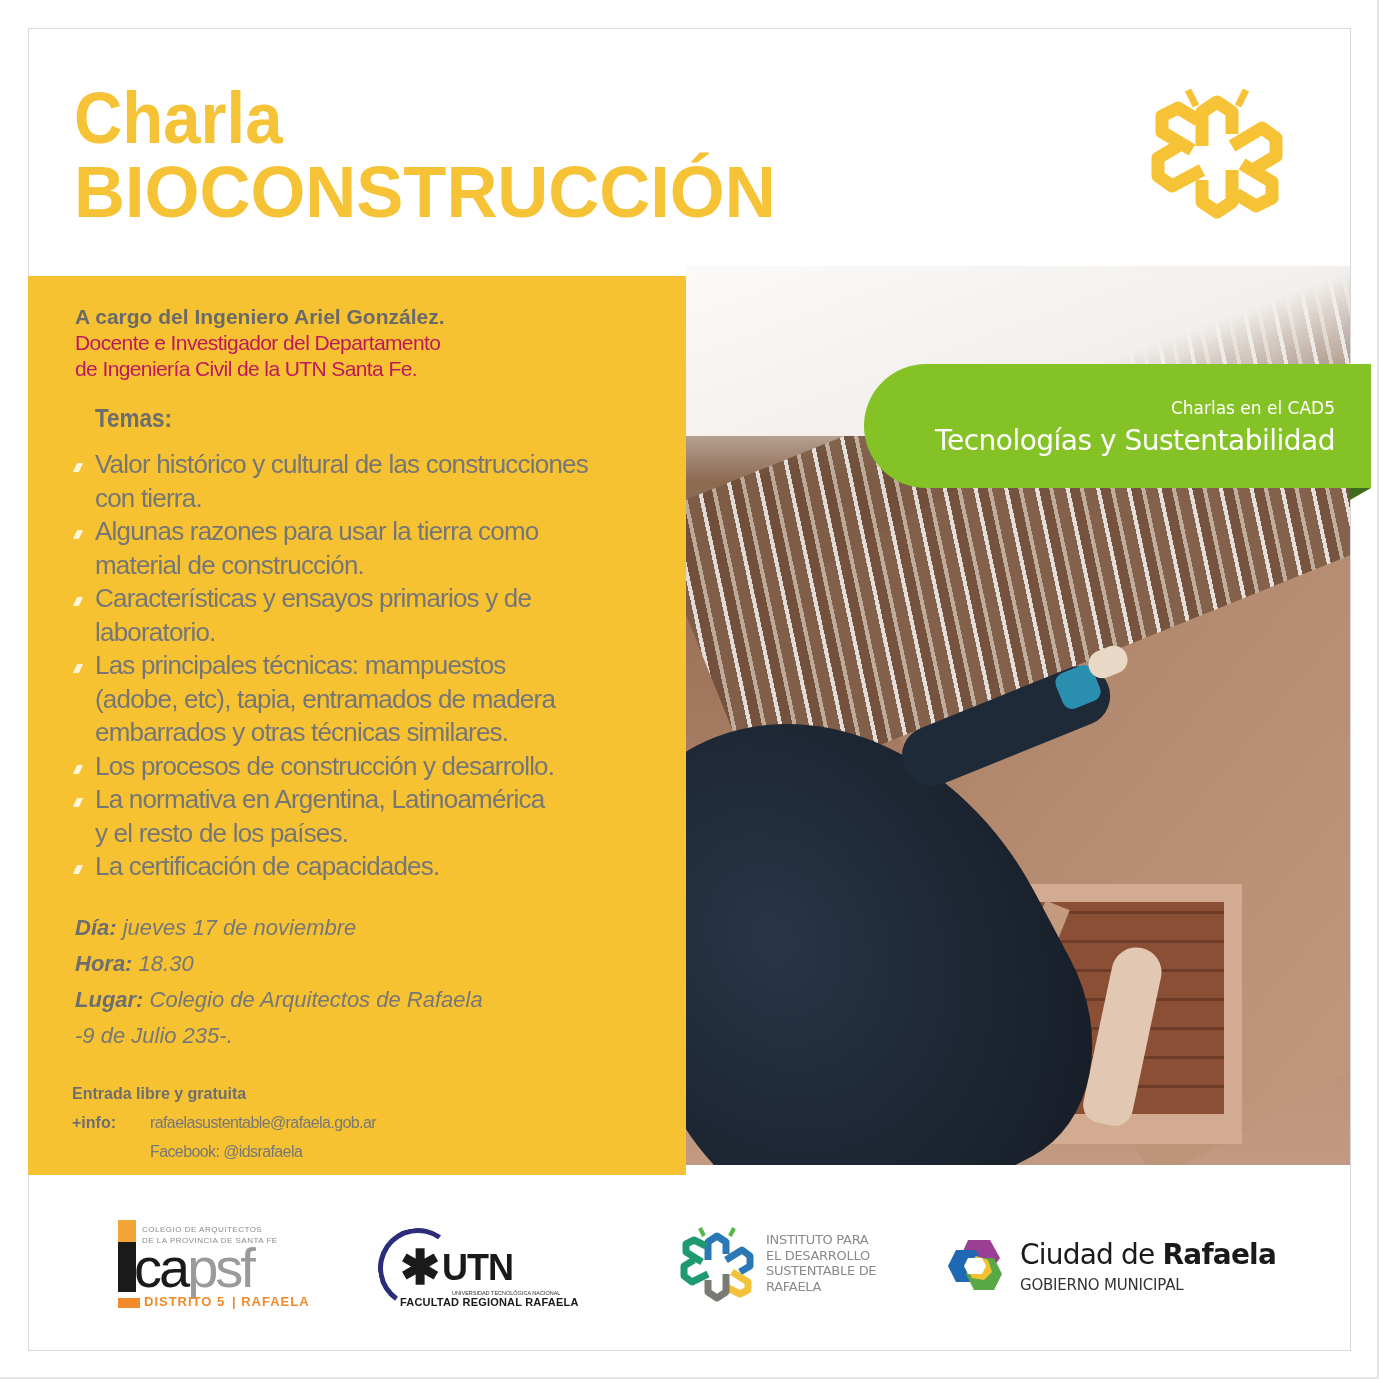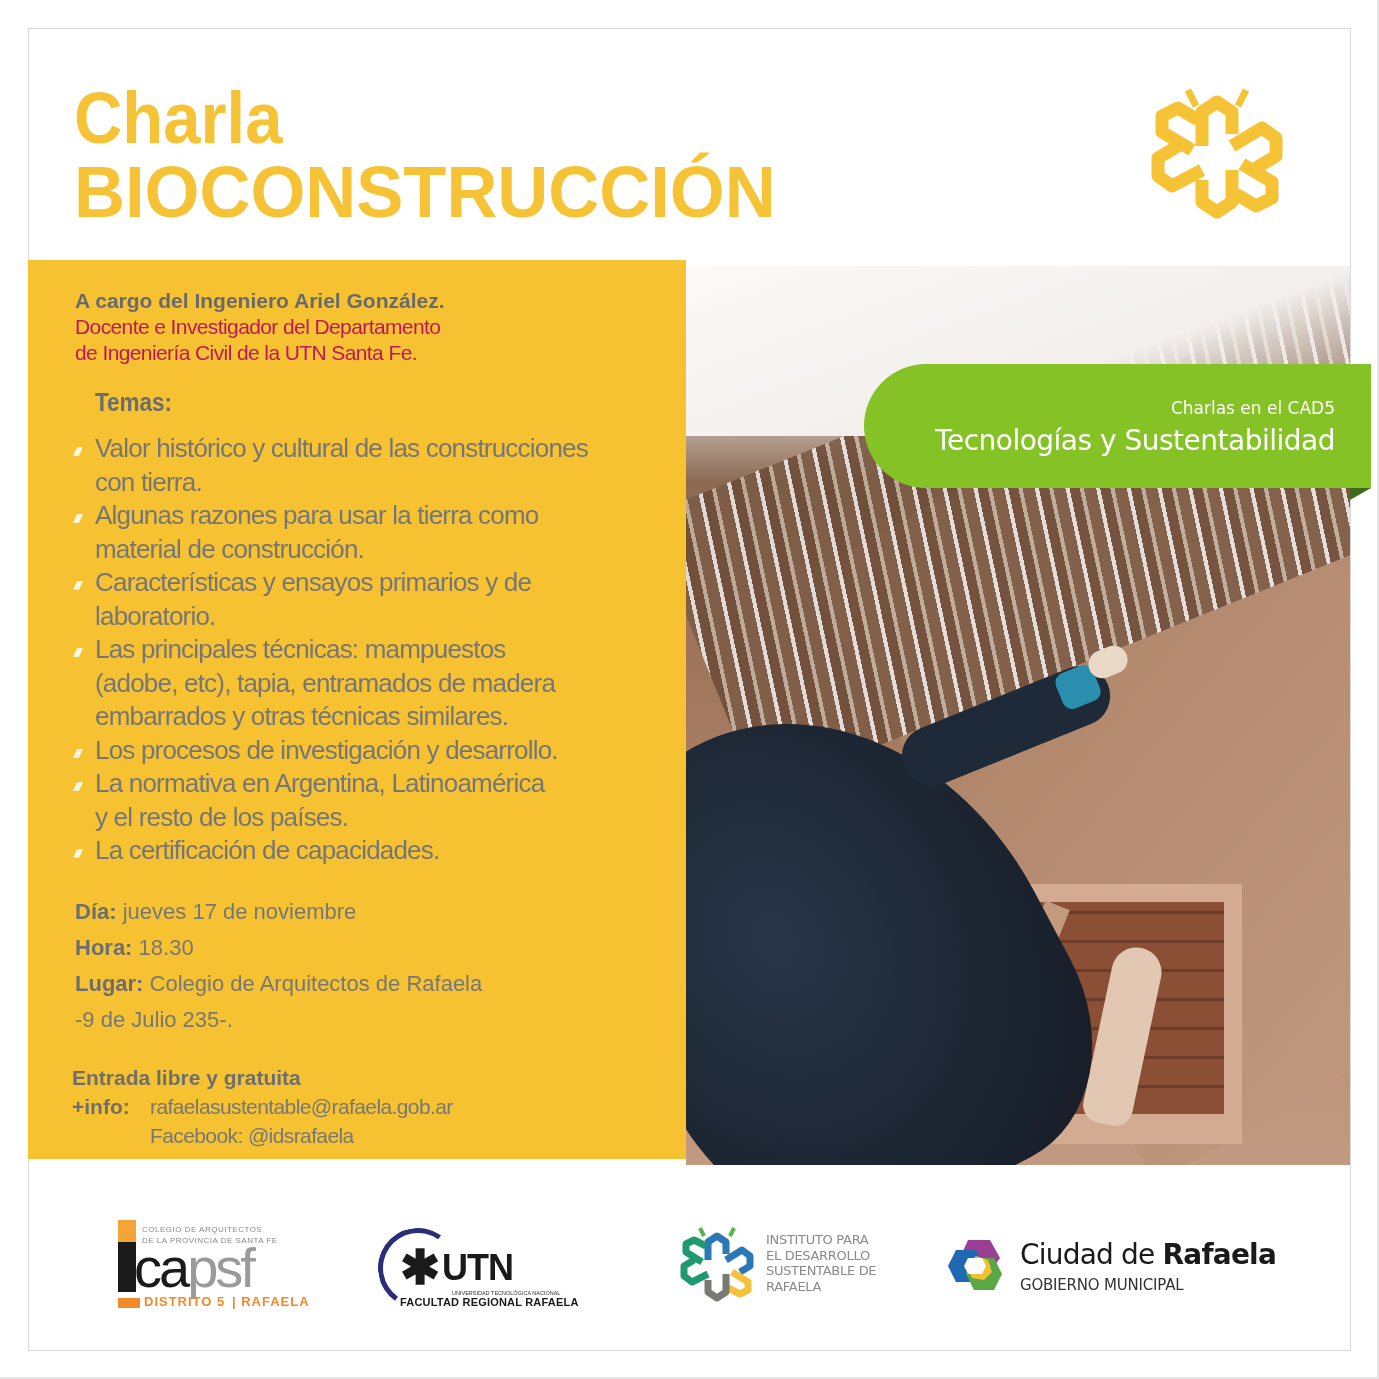--- a/index.html
+++ b/index.html
@@ -23,21 +23,21 @@
     color: #f6c336; font-weight: 700; font-family: "Liberation Sans", sans-serif;
     letter-spacing: 0px;
   }
   .title .l1 { font-size: 72px; line-height: 72px; display: block; transform: scaleX(0.93); transform-origin: left; }
   .title .l2 { font-size: 72px; line-height: 76px; display: block; transform: scaleX(0.98); transform-origin: left; }
 
   .top-logo { position: absolute; left: 1150px; top: 84px; width: 134px; height: 140px; }
 
   
   .panel {
-    position: absolute; left: 28px; top: 260px; width: 658px; height: 899px;
+    position: absolute; left: 28px; top: 276px; width: 658px; height: 899px;
     background: #f6c232; color: #6e6e6e;
   }
   .speaker { position: absolute; left: 47px; top: 28px; font-size: 21px; line-height: 26px; }
   .speaker .name { font-weight: 700; font-size: 21px; color: #6a6a6a; }
   .speaker .role { color: #be185d; letter-spacing: -0.6px; }
 
   .temas-title {
     position: absolute; left: 67px; top: 128px; font-size: 25px; font-weight: 700;
     color: #6d6d6d; transform: scaleX(0.9); transform-origin: left;
   }
@@ -45,24 +45,24 @@
   .topics { position: absolute; left: 46px; top: 172px; width: 600px; list-style: none; }
   .topics li {
     position: relative; padding-left: 21px; font-size: 26px; line-height: 33.5px;
     color: #767676; letter-spacing: -0.8px;
   }
   .bullet {
     position: absolute; left: 1px; top: 15px; width: 6px; height: 9px; background: #fff7dd;
     transform: skewX(-25deg); border-radius: 1px;
   }
 
-  .details { position: absolute; left: 47px; top: 634px; font-size: 22px; line-height: 36px; color: #777; }
+  .details { position: absolute; left: 47px; top: 634px; font-size: 22px; line-height: 36px; color: #777; font-style: italic; }
   .details .lbl { font-weight: 700; color: #6e6e6e; }
 
-  .extra { position: absolute; left: 44px; top: 803px; font-size: 21px; line-height: 29px; color: #777; }
+  .extra { position: absolute; left: 44px; top: 803px; font-size: 16px; line-height: 29px; color: #777; }
   .extra .bold { font-weight: 700; color: #6e6e6e; }
   .extra .row { display: flex; }
   .extra .lbl { width: 78px; font-weight: 700; color: #6e6e6e; }
   .extra .val { letter-spacing: -0.6px; }
 
   
   .photo {
     position: absolute; left: 686px; top: 266px; width: 664px; height: 899px; overflow: hidden;
     background: linear-gradient(180deg, #f6f4f2 0%, #ece8e4 12%, #8c6a52 24%, #9b7258 38%, #a67c62 55%, #b48a70 70%, #c29a82 100%);
   }
@@ -194,21 +194,21 @@
       <div>laboratorio.</div>
     </li>
     <li>
       <span class="bullet"></span>
       <div>Las principales técnicas: mampuestos</div>
       <div>(adobe, etc), tapia, entramados de madera</div>
       <div>embarrados y otras técnicas similares.</div>
     </li>
     <li>
       <span class="bullet"></span>
-      <div>Los procesos de investigación y desarrollo.</div>
+      <div>Los procesos de construcción y desarrollo.</div>
     </li>
     <li>
       <span class="bullet"></span>
       <div>La normativa en Argentina, Latinoamérica</div>
       <div>y el resto de los países.</div>
     </li>
     <li>
       <span class="bullet"></span>
       <div>La certificación de capacidades.</div>
     </li>

